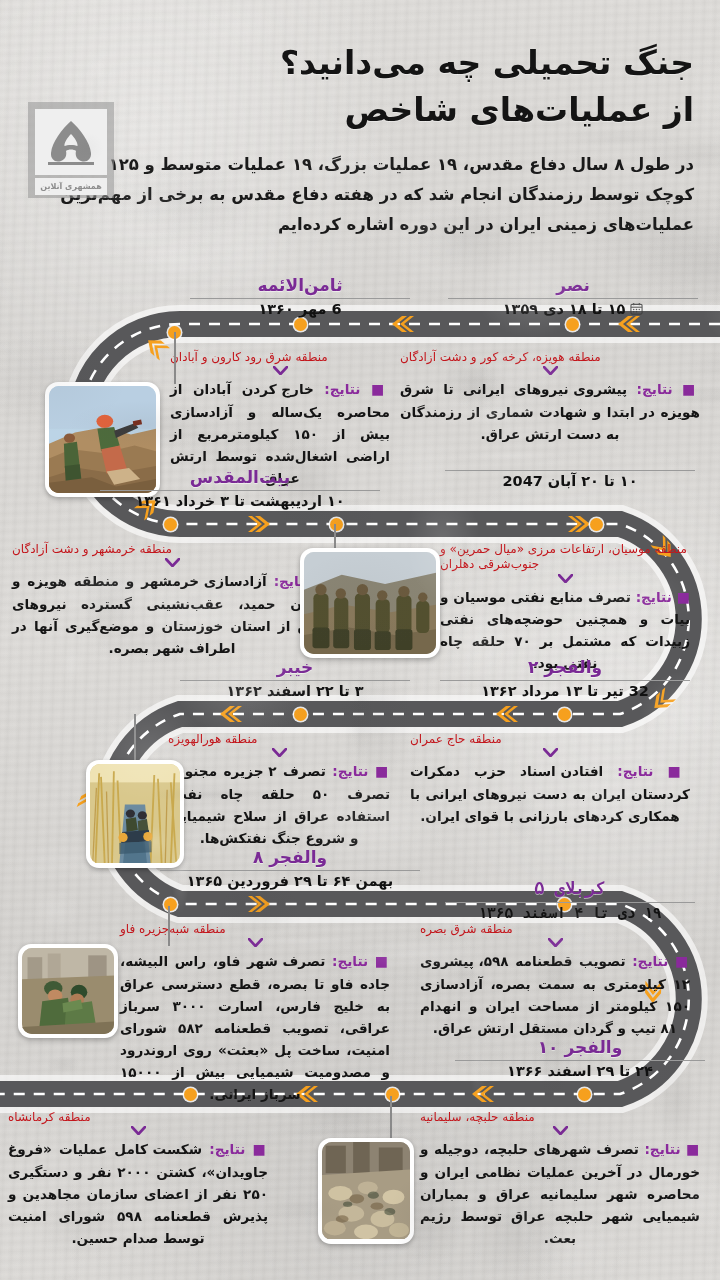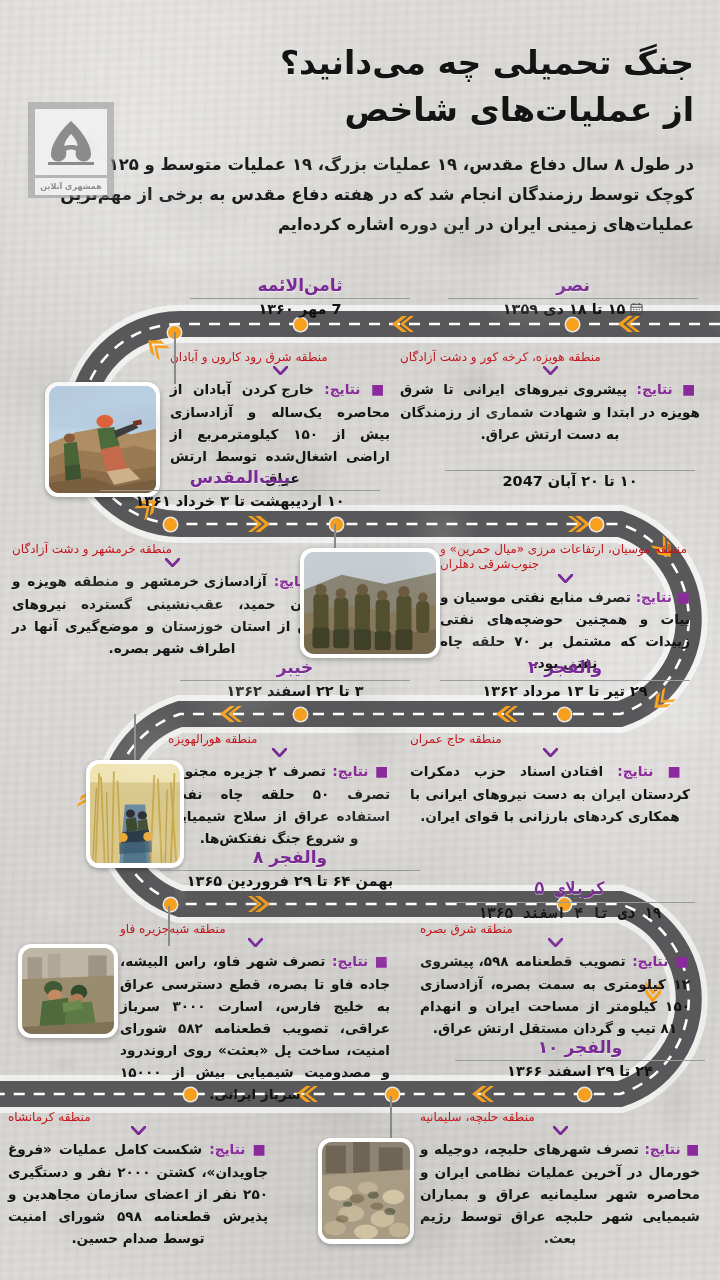--- a/index.html
+++ b/index.html
@@ -378,21 +378,21 @@
     <div class="result">
       <span class="bull">■</span>
       <span class="lbl">نتایج:</span>
       <span>پیشروی نیروهای ایرانی تا شرق هویزه در ابتدا و شهادت شماری از رزمندگان به دست ارتش عراق.</span>
     </div>
   </div>
 
   <div class="op-head" style="left:190px;top:276px;width:220px;">
     <div class="op-name">ثامن‌الائمه</div>
     <div class="op-date-row">
-      <span class="op-date">7 مهر ۱۳۶۰</span>
+      <span class="op-date">6 مهر ۱۳۶۰</span>
     </div>
   </div>
   <div class="op-body" style="left:170px;top:350px;width:220px;">
     <div class="region">منطقه شرق رود کارون و آبادان</div>
     <span class="caret">
       <svg width="15" height="9" viewBox="0 0 15 9">
           <path d="M1 1 L7.5 8 L14 1" fill="none" stroke="#7a2a95" stroke-width="2.6" stroke-linecap="round" stroke-linejoin="round"></path>
         </svg>
     </span>
     <div class="result">
@@ -500,21 +500,21 @@
           <rect x="75" y="84" width="17" height="20" rx="3"></rect>
           <rect x="97" y="82" width="18" height="22" rx="3"></rect>
         </g>
       </svg>
     </div>
   </div>
 
   <div class="op-head" style="left:440px;top:658px;width:250px;">
     <div class="op-name">والفجر ۲</div>
     <div class="op-date-row">
-      <span class="op-date">۲۹ تیر تا ۱۳ مرداد ۱۳۶۲</span>
+      <span class="op-date">32 تیر تا ۱۳ مرداد ۱۳۶۲</span>
     </div>
   </div>
   <div class="op-body" style="left:410px;top:732px;width:280px;">
     <div class="region">منطقه حاج عمران</div>
     <span class="caret">
       <svg width="15" height="9" viewBox="0 0 15 9">
           <path d="M1 1 L7.5 8 L14 1" fill="none" stroke="#7a2a95" stroke-width="2.6" stroke-linecap="round" stroke-linejoin="round"></path>
         </svg>
     </span>
     <div class="result">

